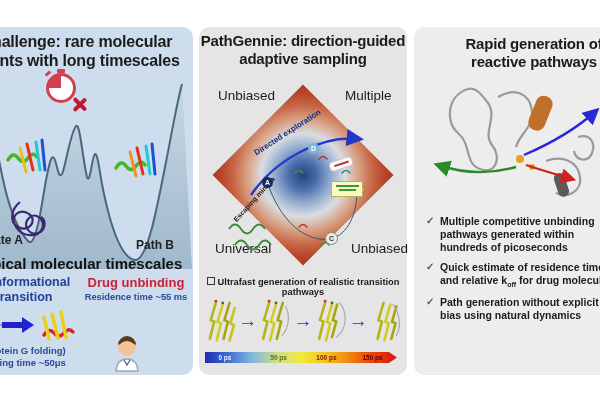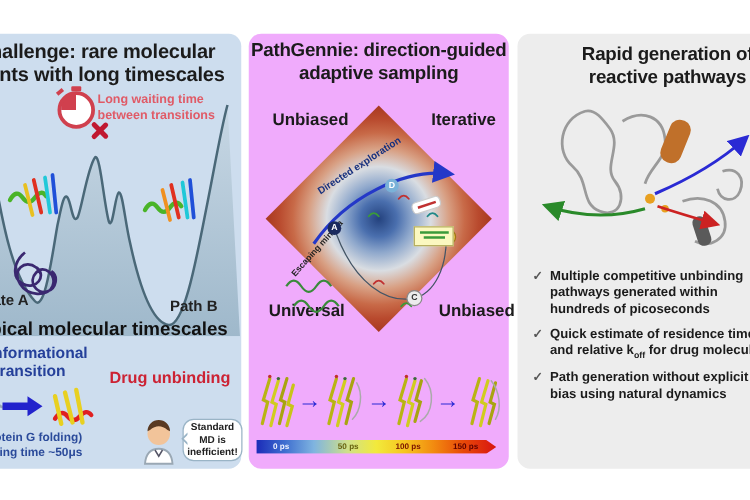--- a/index.html
+++ b/index.html
@@ -1,20 +1,20 @@
 <!DOCTYPE html>
 <html><head>
 <meta charset="utf-8">
 <style>
   html,body{margin:0;padding:0;}
   #canvas{position:relative;width:600px;height:400px;background:#ffffff;overflow:hidden;
           font-family:"Liberation Sans",sans-serif;}
   .panel{position:absolute;top:27px;height:348px;border-radius:10px;}
   #panel-left{left:-40px;width:233px;background:#cdddee;}
-  #panel-middle{left:199px;width:208px;background:#f0abfc;}
+  #panel-middle{left:199px;width:208px;background:#e5e5e5;}
   #panel-right{left:414px;width:240px;background:#ededed;}
   .ml{white-space:pre-line;}
   .ptitle{position:absolute;width:100%;text-align:center;font-weight:bold;color:#1b1b1b;line-height:1.18;letter-spacing:-0.2px;}
   
   #lp-title{top:6px;font-size:16px;}
   #stopwatch{position:absolute;left:86px;top:46px;width:24px;height:24px;border-radius:50%;
     background:conic-gradient(from 270deg,#d0404e 0 90deg,#ffffff 90deg 360deg);
     border:3px solid #d0404e;}
   #stopwatch:before{content:"";position:absolute;left:8px;top:-7px;width:8px;height:4px;background:#d0404e;border-radius:1px;}
   #stopwatch:after{content:"";position:absolute;left:-4px;top:-4px;width:6px;height:3px;background:#d0404e;transform:rotate(-40deg);}
@@ -25,34 +25,34 @@
   #landscape-svg{position:absolute;left:36px;top:55px;}
   .state-label{position:absolute;font-size:12px;font-weight:bold;color:#222;}
   #state-a{left:22px;top:206px;}#state-b{left:176px;top:211px;}
   #lp-heading{position:absolute;left:14px;top:228px;width:210px;text-align:center;font-size:15px;font-weight:bold;color:#111;}
   .lp-col{position:absolute;top:248px;text-align:center;}
   #col-conf{left:0;width:128px;}
   #conf-head{font-size:12.5px;font-weight:bold;color:#25409a;line-height:1.2;}
   #conf-graphic{position:absolute;left:12px;top:30px;}
   #conf-example{position:absolute;left:0;top:70px;width:128px;font-size:9.5px;font-weight:bold;color:#2a4a9a;}
   #conf-time{position:absolute;left:0;top:82px;width:128px;font-size:9.5px;font-weight:bold;color:#2a4a9a;}
-  #col-drug{left:120px;width:112px;margin-top:19px;}
+  #col-drug{left:120px;width:112px;}
   #drug-head{font-size:13px;font-weight:bold;color:#cc2233;}
   #drug-example{font-size:9.3px;font-weight:bold;color:#2a4a9a;line-height:1.25;margin-top:2px;}
   #drug-residence{font-size:9.3px;font-weight:bold;color:#2a4a9a;margin-top:2px;}
   #scientist{position:absolute;left:150px;top:304px;}
   #bubble{position:absolute;left:186px;top:308px;width:46px;height:32px;background:#fff;border:1.5px solid #9ab4c6;border-radius:9px;
           font-size:8px;font-weight:bold;color:#222;display:flex;align-items:center;justify-content:center;text-align:center;line-height:1.25;}
   #bubble:before{content:"";position:absolute;left:-7px;top:10px;border:5px solid transparent;border-right-color:#9ab4c6;}
   #bubble:after{content:"";position:absolute;left:-4px;top:11px;border:4px solid transparent;border-right-color:#fff;}
   
   #mp-title{top:5px;font-size:15px;}
   #diamond{position:absolute;left:40px;top:84px;width:128px;height:128px;transform:rotate(45deg);
     background:radial-gradient(circle farthest-corner at 50% 50%, #24427e 0%, #4a6fae 16%, #8fa8cc 30%, #d9dde2 46%, #d8a084 62%, #c86a48 76%, #b94a2e 88%, #a83820 100%);}
-  .corner{position:absolute;font-size:13.5px;font-weight:bold;color:#1b1b1b;}
+  .corner{position:absolute;font-size:13.5px;font-weight:normal;color:#1b1b1b;}
   #c-tl{left:19px;top:61px;}#c-tr{left:146px;top:61px;}#c-bl{left:16px;top:214px;}#c-br{left:152px;top:214px;}
   #land-overlay{position:absolute;left:0;top:50px;}
   #directed-label{position:absolute;left:56px;top:122px;font-size:8px;font-weight:bold;color:#16307e;transform:rotate(-33deg);transform-origin:left center;}
   #escaping-label{position:absolute;left:36px;top:190px;font-size:7px;font-weight:bold;color:#222;transform:rotate(-48deg);transform-origin:left center;}
   .marker{position:absolute;width:11px;height:11px;border-radius:50%;font-size:7px;font-weight:bold;display:flex;align-items:center;justify-content:center;}
   #mk-a{left:63px;top:150px;background:#1a2a5e;color:#fff;}
   #mk-d{left:109px;top:116px;background:#7ab2d8;color:#fff;}
   #mk-b{left:153px;top:156px;background:#e8c04a;border:1px solid #a07818;color:#333;}
   #mk-c{left:126px;top:205px;background:#ececec;border:1px solid #888;color:#333;}
   #pill{position:absolute;left:130px;top:132px;width:22px;height:8px;background:#fff;border:1px solid #ccc;border-radius:4px;transform:rotate(-18deg);}
@@ -80,22 +80,20 @@
 </head>
 <body>
 
 <div id="canvas">
 
   <div class="panel" id="panel-left">
     <div class="ptitle ml" id="lp-title">Challenge: rare molecular
 events with long timescales</div>
 
     <div id="stopwatch"></div>
-    <div id="waiting-note" class="ml">Long waiting time
-between transitions</div>
     <div id="red-x">
         <i></i>
         <i></i>
       </div>
 
     <svg id="landscape-svg" width="196" height="187" viewBox="0 0 196 187">
       <defs>
         <linearGradient id="wellfill" x1="0" y1="0" x2="0" y2="1">
           <stop offset="0%" stop-color="#c6d6e2"></stop>
             <stop offset="100%" stop-color="#93afc2"></stop>
@@ -137,38 +135,37 @@
           <path d="M 80,9 l 6,24" stroke="#e8d020" stroke-width="3.5"></path>
           <path d="M 89,7 l 5,26" stroke="#e8d020" stroke-width="3.5"></path>
         </g>
       </svg>
       <div id="conf-example">(Protein G folding)</div>
       <div id="conf-time">folding time ~50μs</div>
     </div>
 
     <div class="lp-col" id="col-drug">
       <div id="drug-head">Drug unbinding</div>
+      <div id="drug-residence">Residence time ~55 ms</div>
     </div>
 
     <svg id="scientist" width="34" height="42" viewBox="0 0 34 42">
       <path d="M 6,40 q 1,-12 11,-12 q 10,0 11,12 Z" fill="#ffffff" stroke="#9aa8b4" stroke-width="1.5"></path>
       <path d="M 14,29 l 3,5 l 3,-5" fill="none" stroke="#556" stroke-width="1.2"></path>
       <circle cx="17" cy="16" r="9" fill="#f2c49a"></circle>
       <path d="M 8,14 a 9,9 0 0 1 18,0 l -2,-1 q -7,-6 -14,0 Z" fill="#5a3a22"></path>
     </svg>
-    <div id="bubble" class="ml">Standard MD is
-inefficient!</div>
   </div>
 
   <div class="panel" id="panel-middle">
     <div class="ptitle ml" id="mp-title">PathGennie: direction-guided
 adaptive sampling</div>
 
     <div class="corner" id="c-tl">Unbiased</div>
-    <div class="corner" id="c-tr">Iterative</div>
+    <div class="corner" id="c-tr">Multiple</div>
     <div class="corner" id="c-bl">Universal</div>
     <div class="corner" id="c-br">Unbiased</div>
 
     <div id="diamond"></div>
 
     <svg id="land-overlay" width="208" height="205" viewBox="0 0 208 205">
       <defs>
         <marker id="ab" markerWidth="7" markerHeight="7" refX="5" refY="3.5" orient="auto">
           <polygon points="0,0 7,3.5 0,7" fill="#2438c8"></polygon>
         </marker>
@@ -195,20 +192,23 @@
     <div class="marker" id="mk-c">C</div>
 
     <div id="pill">
         <i></i>
       </div>
     <div id="note-box">
         <i></i>
         <i style="width:17px;margin-top:2px;"></i>
       </div>
 
+    <div id="mp-subtitle">
+      <span class="cb"></span><span>Ultrafast generation of realistic transition pathways</span>
+    </div>
 
     <div id="snapshots">
       <svg width="38" height="54" viewBox="0 0 40 56">
         <g stroke-linecap="round" fill="none">
           <path d="M 8,50 L 13,30 L 9,28 L 15,8" stroke="#b8b414" stroke-width="3"></path>
           <path d="M 16,52 L 21,32 L 17,30 L 23,10" stroke="#d0cc20" stroke-width="3"></path>
           <path d="M 24,50 L 29,30 L 25,28 L 31,8" stroke="#a8a410" stroke-width="3"></path>
           <path d="M 31,52 L 36,34 L 32,32 L 37,14" stroke="#c8c418" stroke-width="3"></path>
           <circle cx="15" cy="6" r="1.6" fill="#c03030" stroke="none"></circle>
             <circle cx="23" cy="8" r="1.6" fill="#3a6a3a" stroke="none"></circle>

